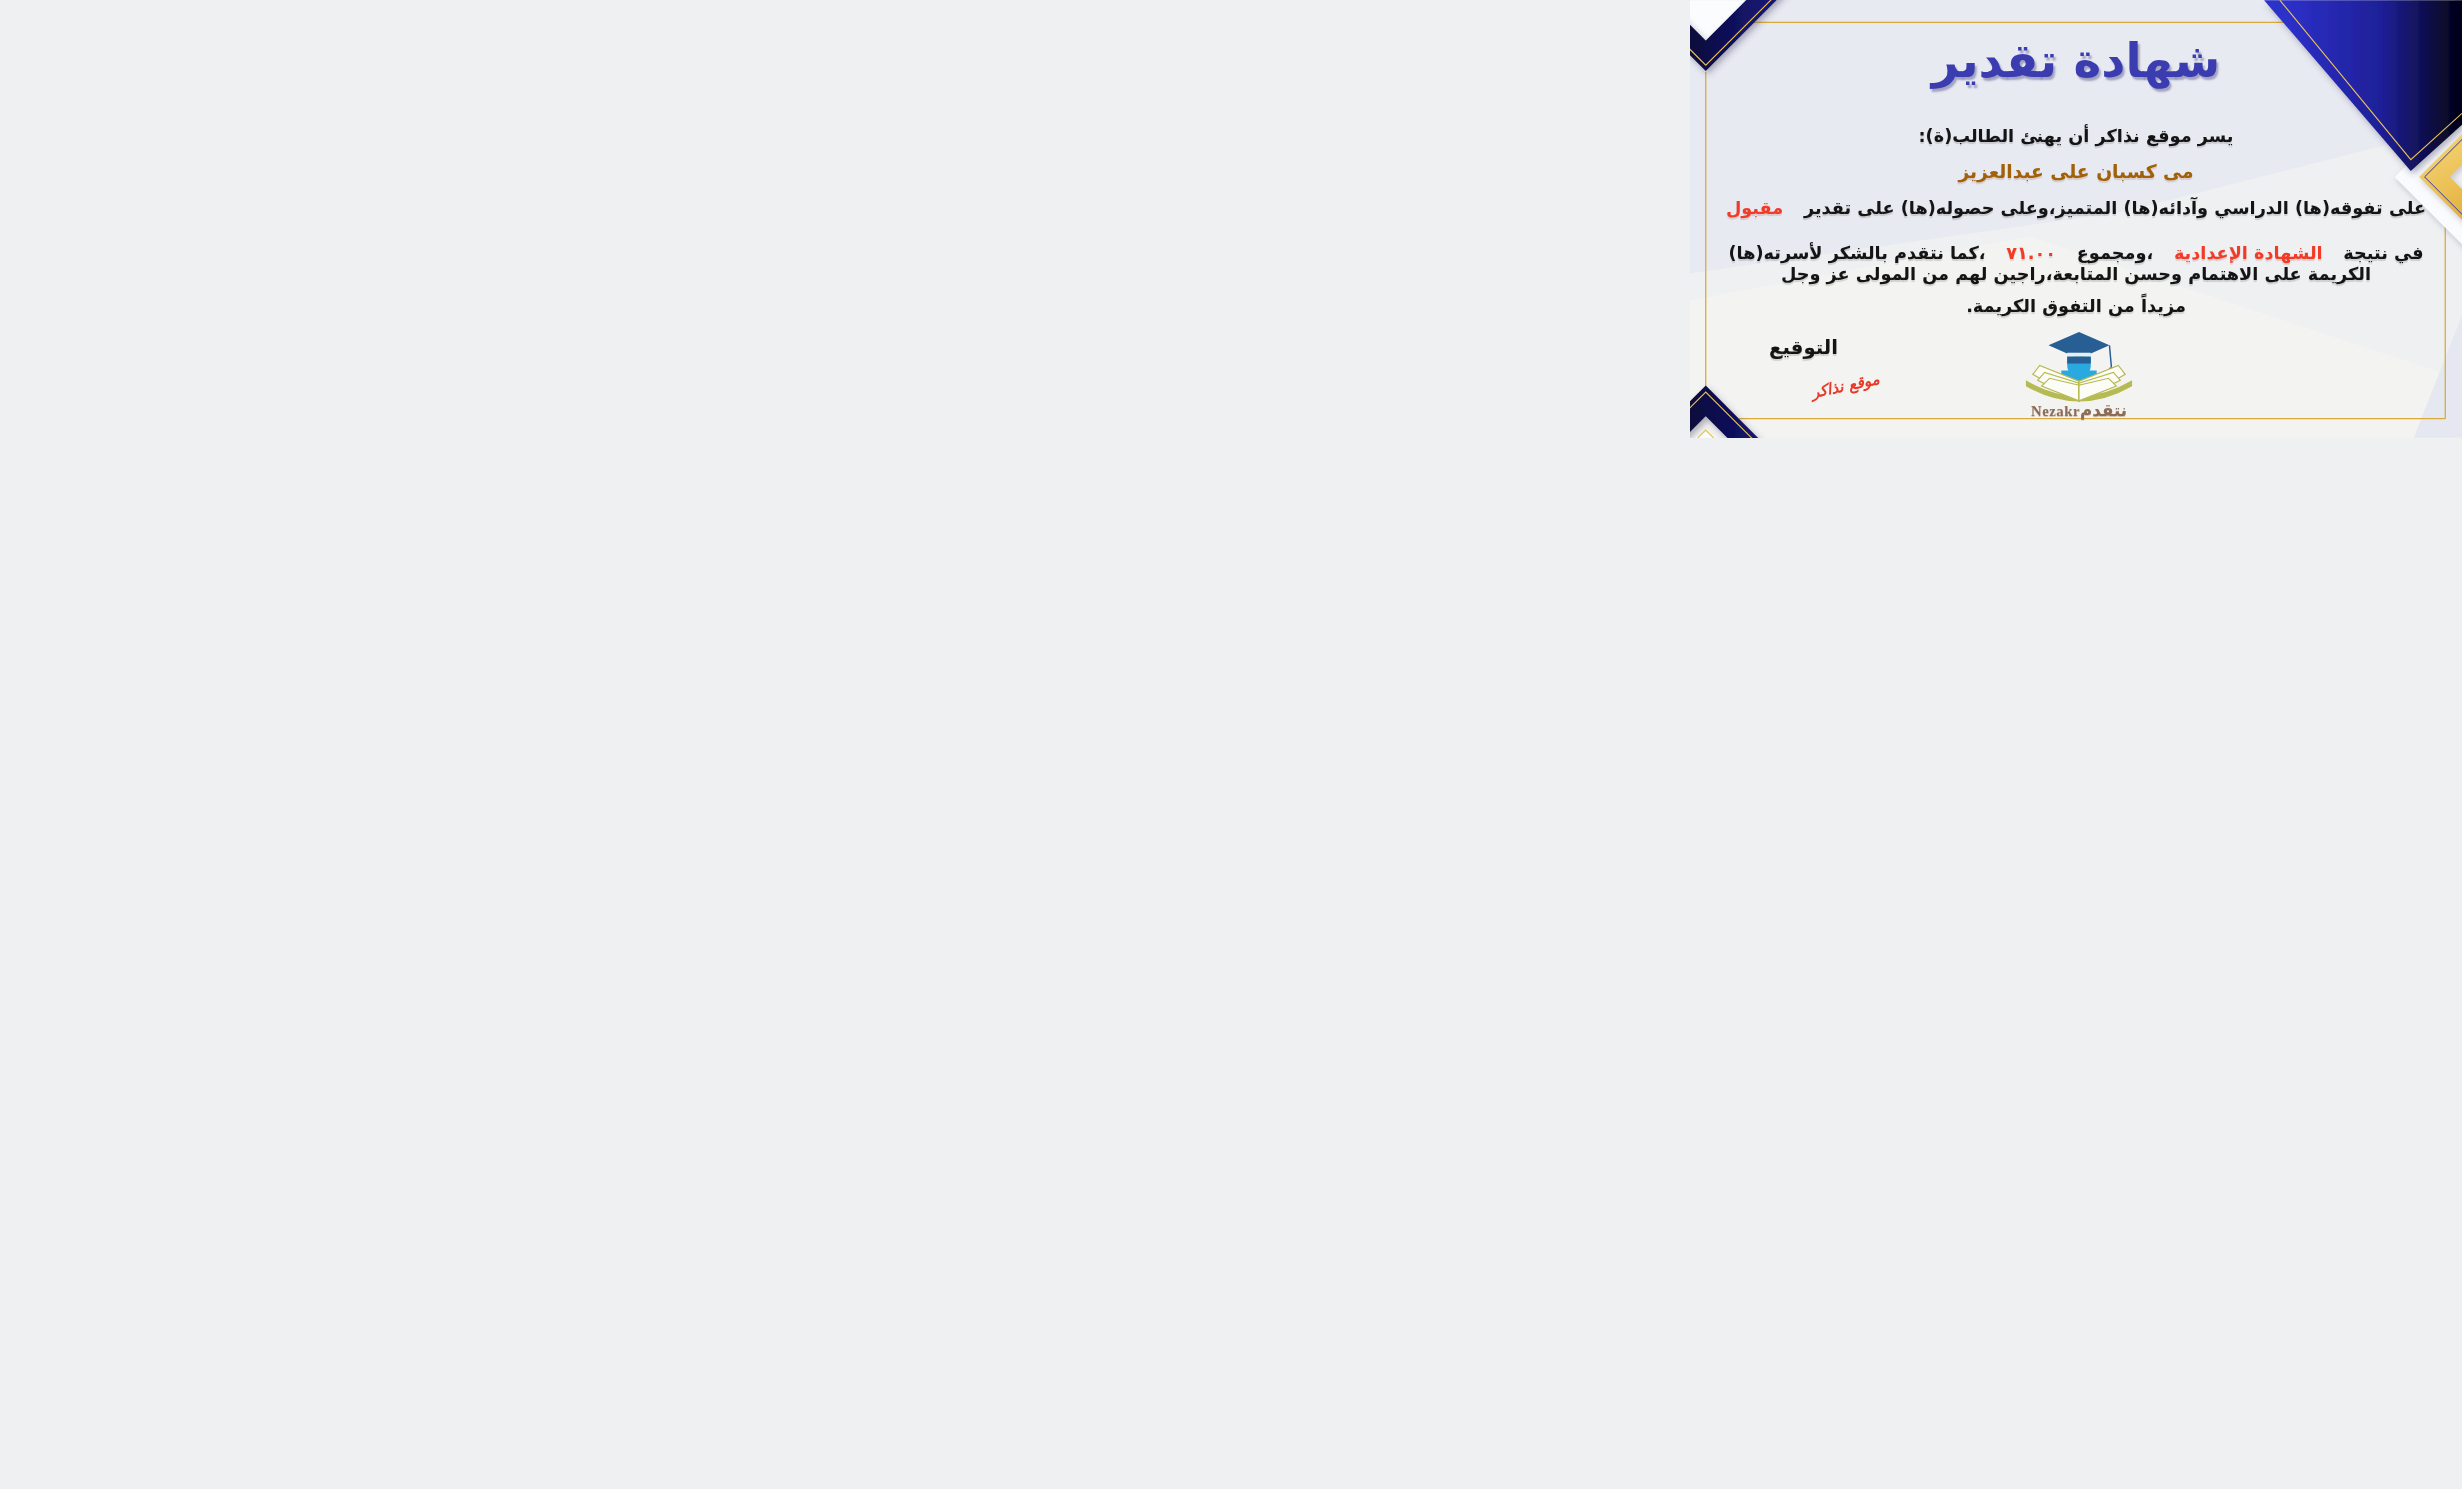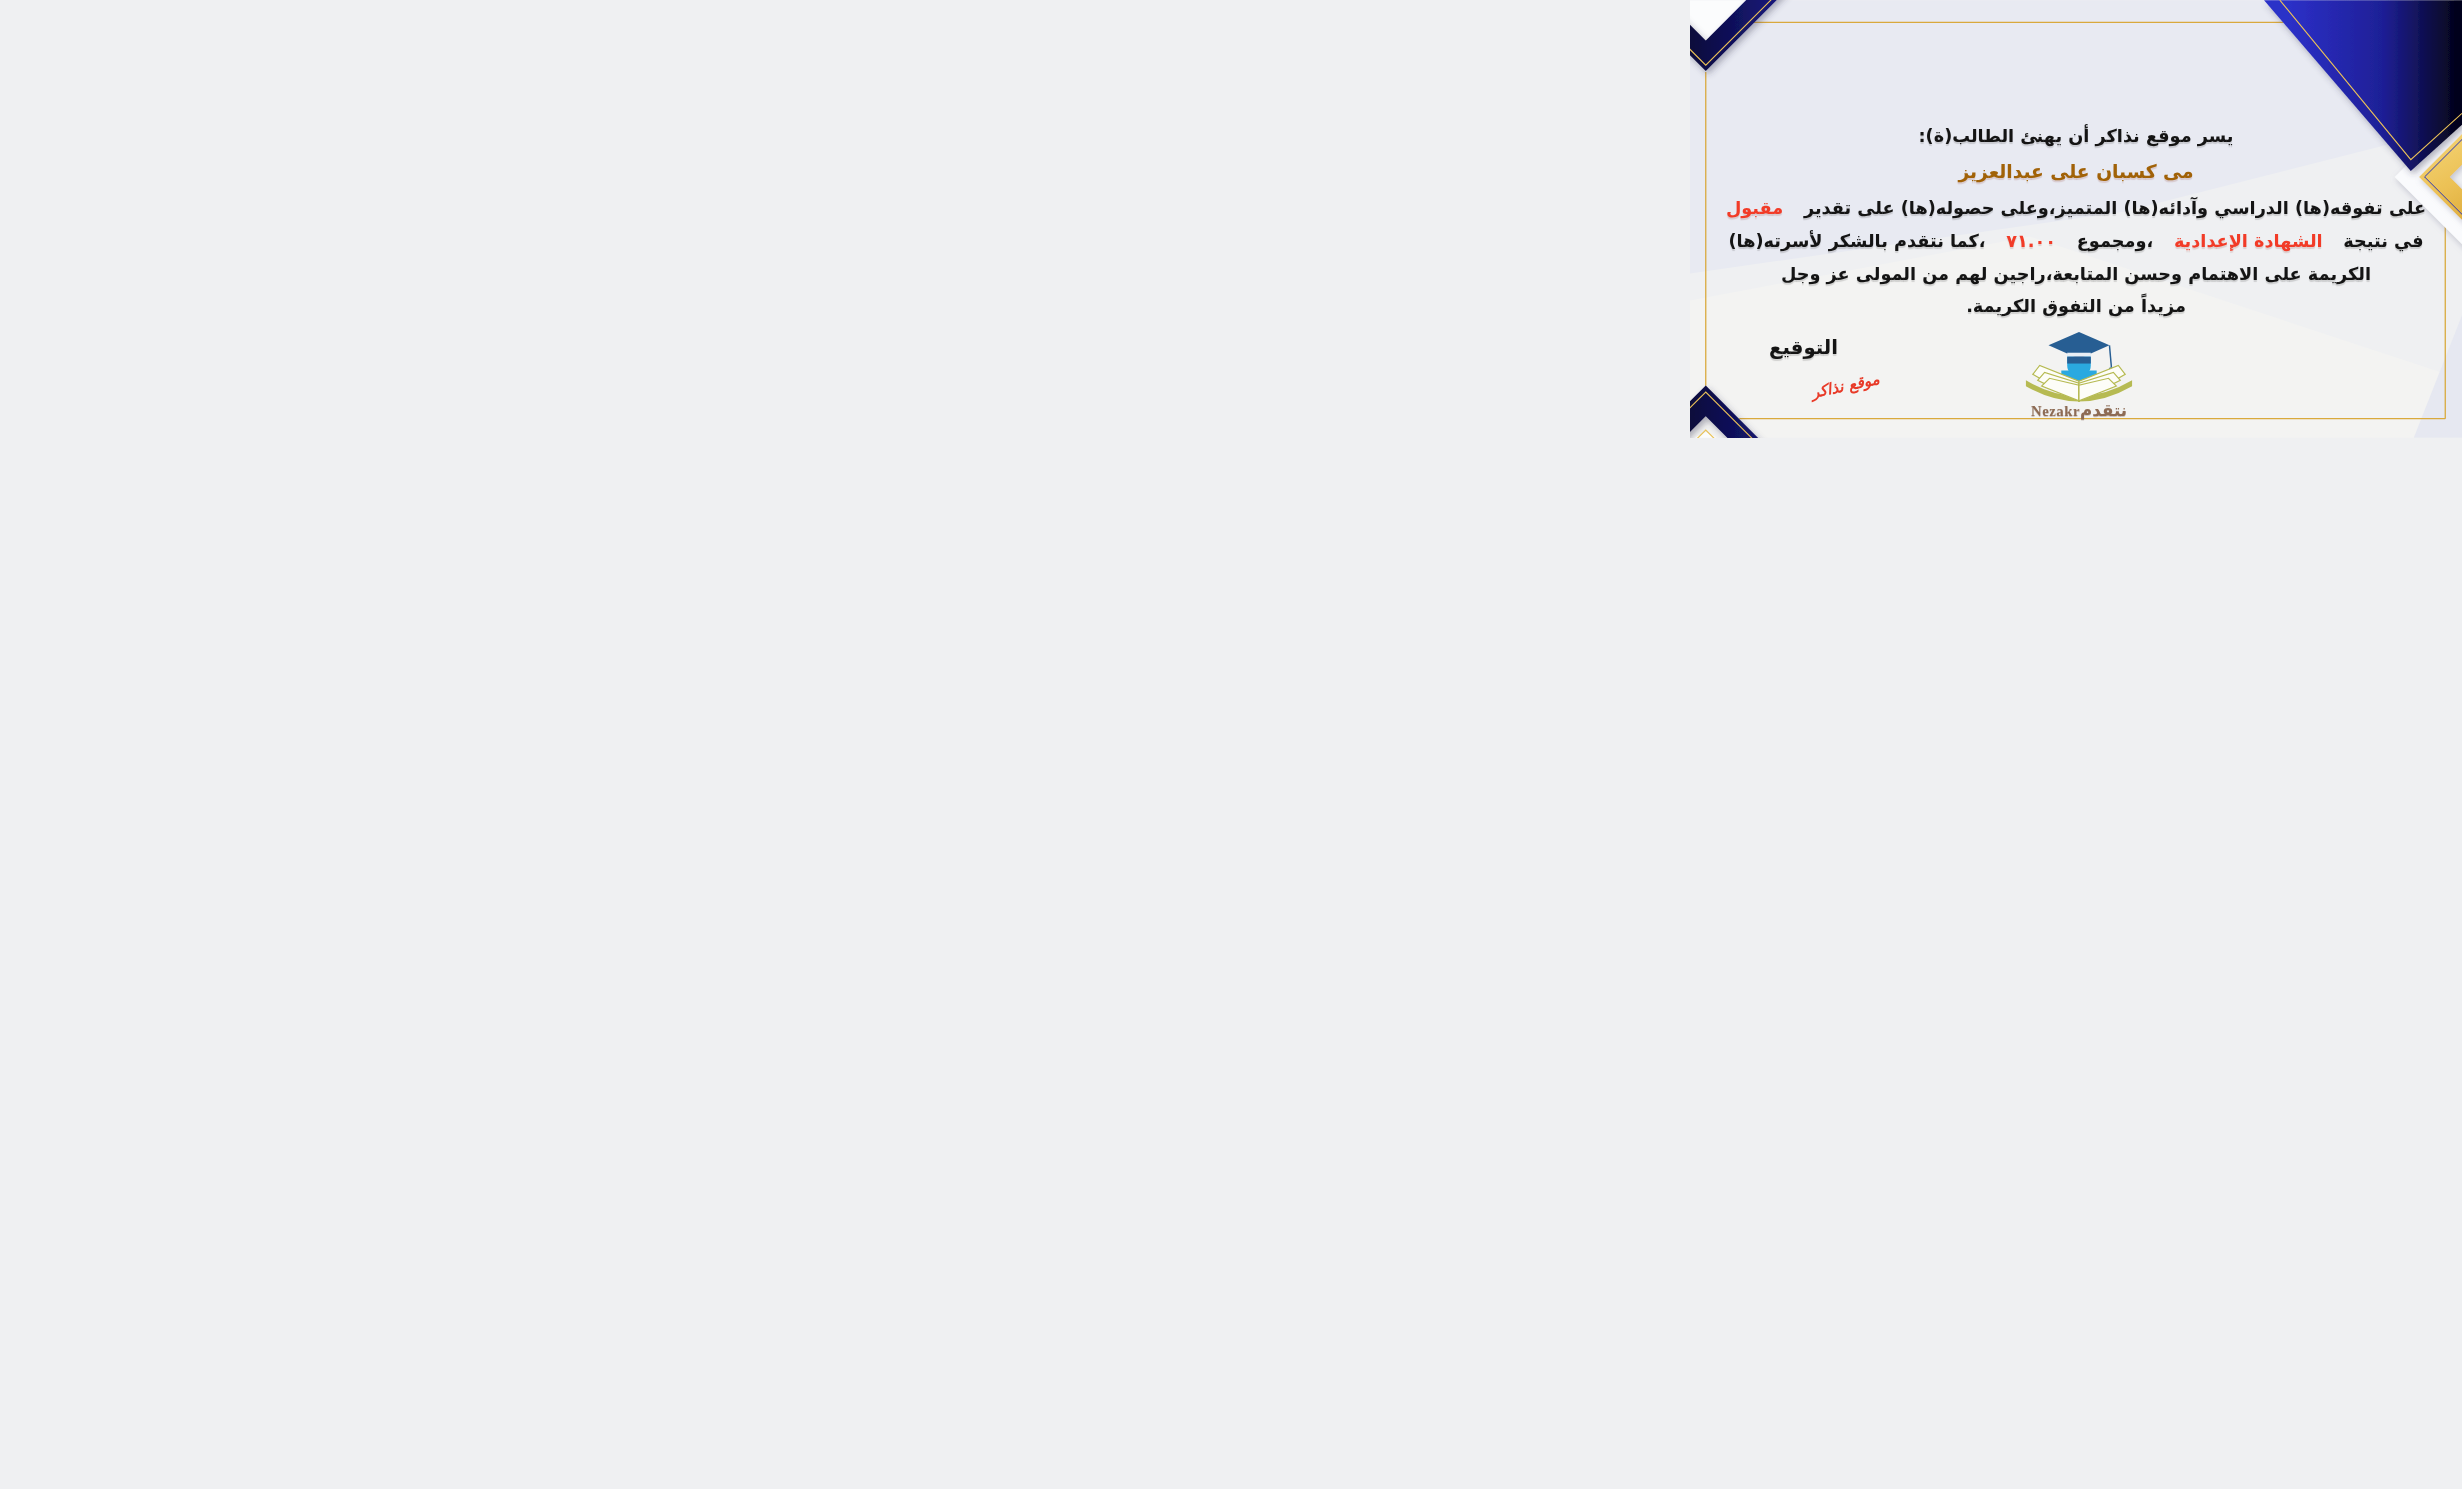--- a/index.html
+++ b/index.html
@@ -25,21 +25,21 @@
     position:absolute;left:22px;right:22px;
     direction:rtl;text-align:center;
     font-weight:700;color:#141414;
     font-size:17.7px;line-height:1.4;
     text-shadow:0 1.5px 1px rgba(0,0,0,.14);
     white-space:nowrap;
   }
   .l-intro{top:124px;}
   .l-name{top:159px;color:#a16207;font-size:18.7px;text-shadow:0 1.5px 1px rgba(120,20,10,.15);}
   .l-3{top:196px;}
-  .l-4{top:229px;}
+  .l-4{top:241px;}
   .l-5{top:262px;}
   .l-6{top:294px;}
   .red{color:#f23b27;text-shadow:0 1.5px 1px rgba(120,20,10,.15);text-align:right;}
   .gap-r-lg{margin-right:20.7px;}
   .gap-l-lg{margin-left:20.7px;}
   .sig-label{
     position:absolute;top:336px;left:79px;width:148px;
     text-align:left;font-size:19.7px;font-weight:700;color:#141414;
     text-shadow:0 1.5px 1px rgba(0,0,0,.14);
   }
@@ -118,20 +118,21 @@
     <polygon points="32,877 10,889 54,889" fill="#fbfcfd"></polygon>
     <polyline points="-40,945 32,873 130,971" fill="none" stroke="#e8c258" stroke-width="2.4"></polyline>
 
     <polygon points="1166,0 1568,0 1568,253 1464,347" fill="url(#gradTR)" filter="url(#softSh)"></polygon>
     <polyline points="1198,0 1464,324 1568,230" fill="none" stroke="#ecc258" stroke-width="2.2"></polyline>
 
     <polyline points="1812,59 1512,359 1812,659" fill="none" stroke="url(#gradGold)" stroke-width="44" filter="url(#liteSh)"></polyline>
     <polyline points="1792,59 1492,359 1792,659" fill="none" stroke="#2834b8" stroke-width="2"></polyline>
   </svg>
 
+  <div class="cert-title">شهادة تقدير</div>
 
   <div class="line l-intro">يسر موقع نذاكر أن يهنئ الطالب(ة):</div>
   <div class="line l-name">مى كسبان على عبدالعزيز</div>
 
   <div class="line l-3">
     <span>على تفوقه(ها) الدراسي وآدائه(ها) المتميز،وعلى حصوله(ها) على تقدير</span><span class="red gap-r-lg">مقبول</span>
   </div>
 
   <div class="line l-4">
     <span>في نتيجة</span><span class="red gap-r-lg gap-l-lg">الشهادة الإعدادية</span><span>،ومجموع</span><span class="red gap-r-lg gap-l-lg">٧١.٠٠</span><span>،كما نتقدم بالشكر لأسرته(ها)</span>

